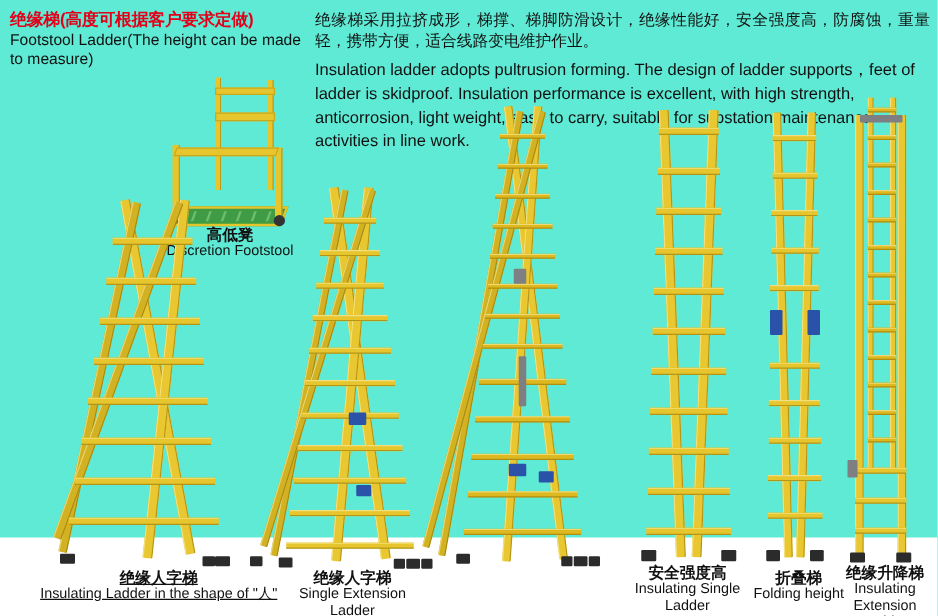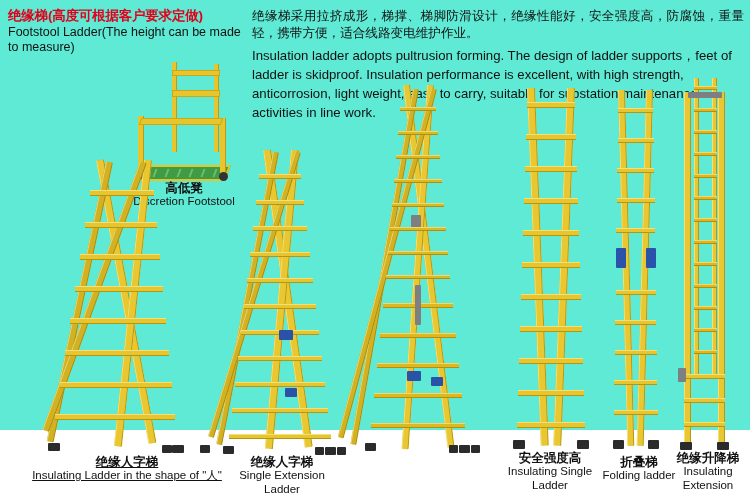--- a/index.html
+++ b/index.html
@@ -301,21 +301,21 @@
     <div class="rung" style="left:7px; top:260px; width:42px; height:5px;"></div>
     <div class="rung" style="left:6px; top:290px; width:43px; height:5px;"></div>
     <div class="rung" style="left:6px; top:320px; width:44px; height:5px;"></div>
     <div class="blue" style="left:8px; top:158px; width:10px; height:20px;"></div>
     <div class="blue" style="left:38px; top:158px; width:10px; height:20px;"></div>
     <div class="foot" style="left:5px; top:350px; width:11px; height:9px;"></div>
     <div class="foot" style="left:40px; top:350px; width:11px; height:9px;"></div>
   </div>
   <div class="cap" style="left:596px; top:456px; width:86px;">
     <div class="cn">折叠梯</div>
-    <div class="en">Folding ladder</div>
+    <div class="en">Folding height</div>
   </div>
 
   <div class="fig" style="left:672px; top:78px; width:70px; height:372px;">
     <div class="rail" style="left:12px; top:14px; width:7px; height:356px;"></div>
     <div class="rail" style="left:46px; top:14px; width:7px; height:356px;"></div>
     <div class="rail" style="left:22px; top:0px; width:5px; height:300px;"></div>
     <div class="rail" style="left:40px; top:0px; width:5px; height:300px;"></div>
     <div class="rung thin" style="left:22px; top:8px; width:23px; height:4px;"></div>
     <div class="rung thin" style="left:22px; top:30px; width:23px; height:4px;"></div>
     <div class="rung thin" style="left:22px; top:52px; width:23px; height:4px;"></div>

